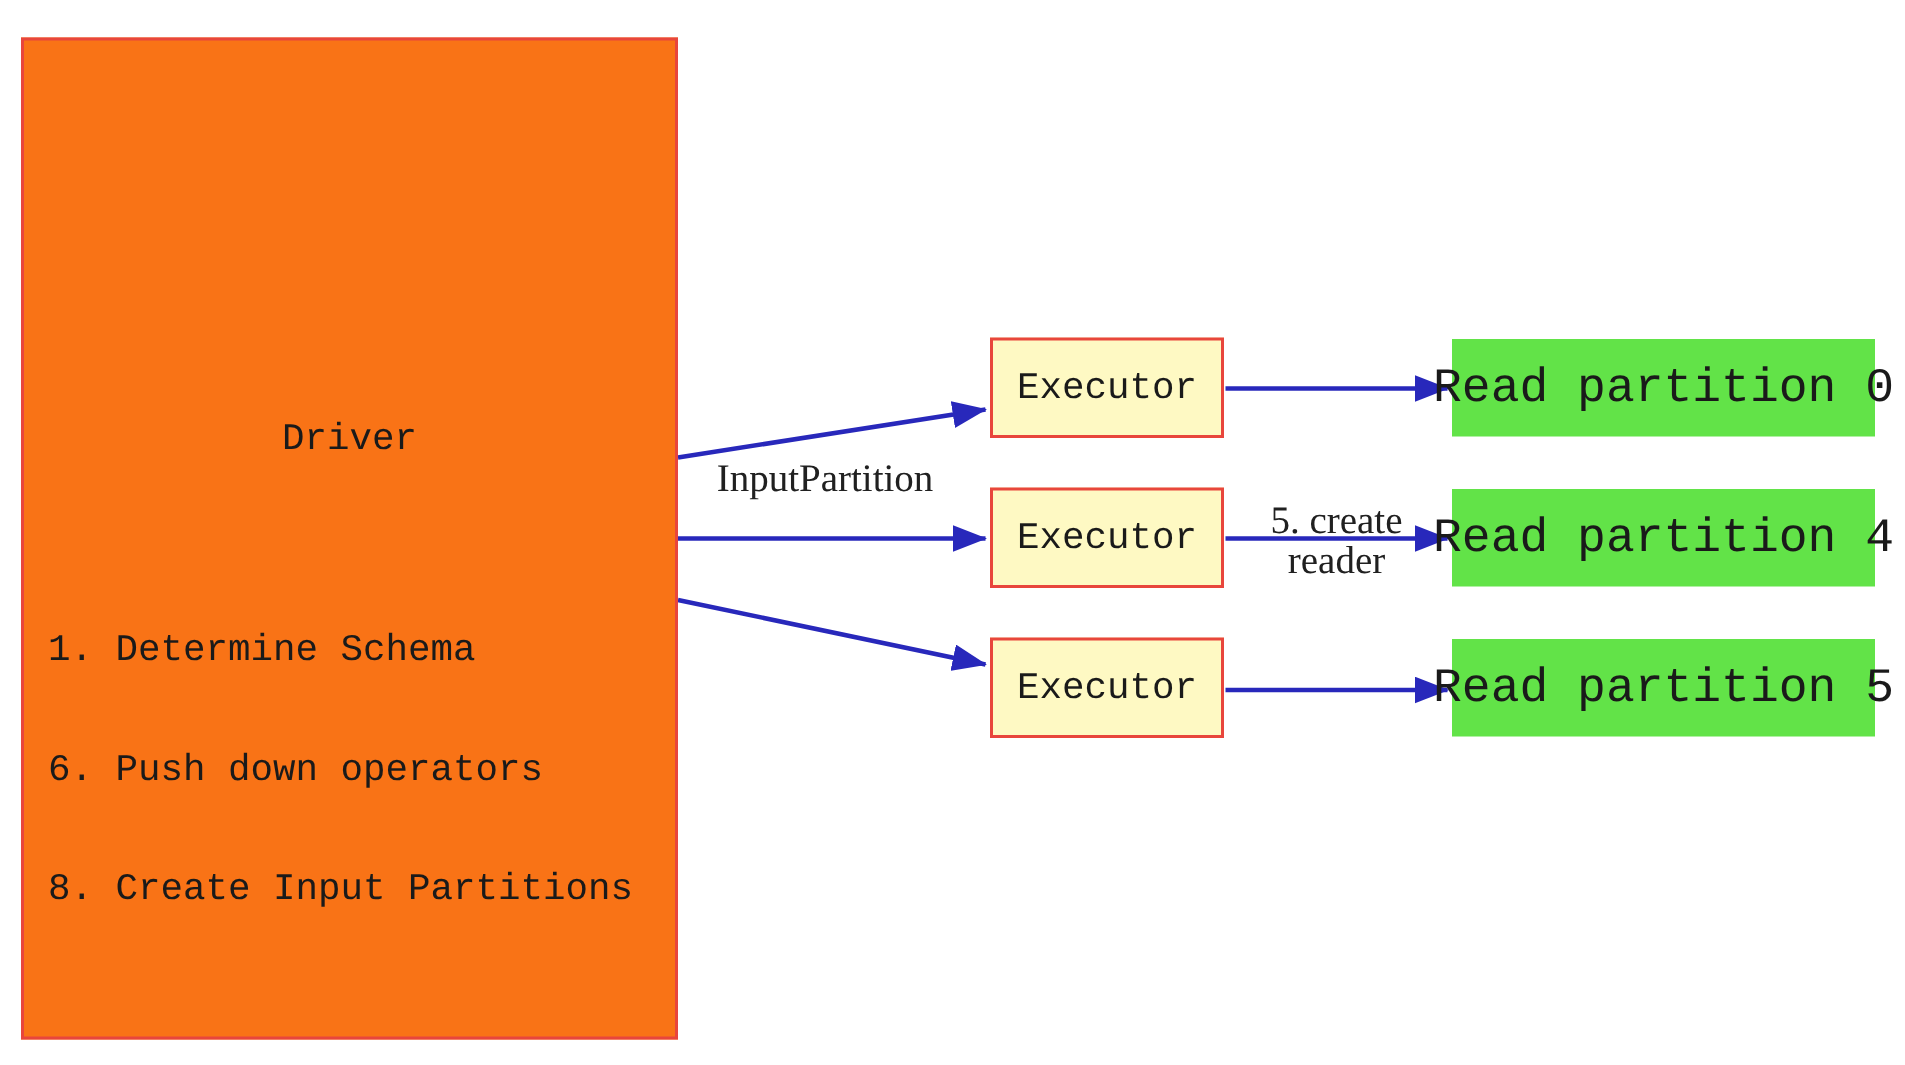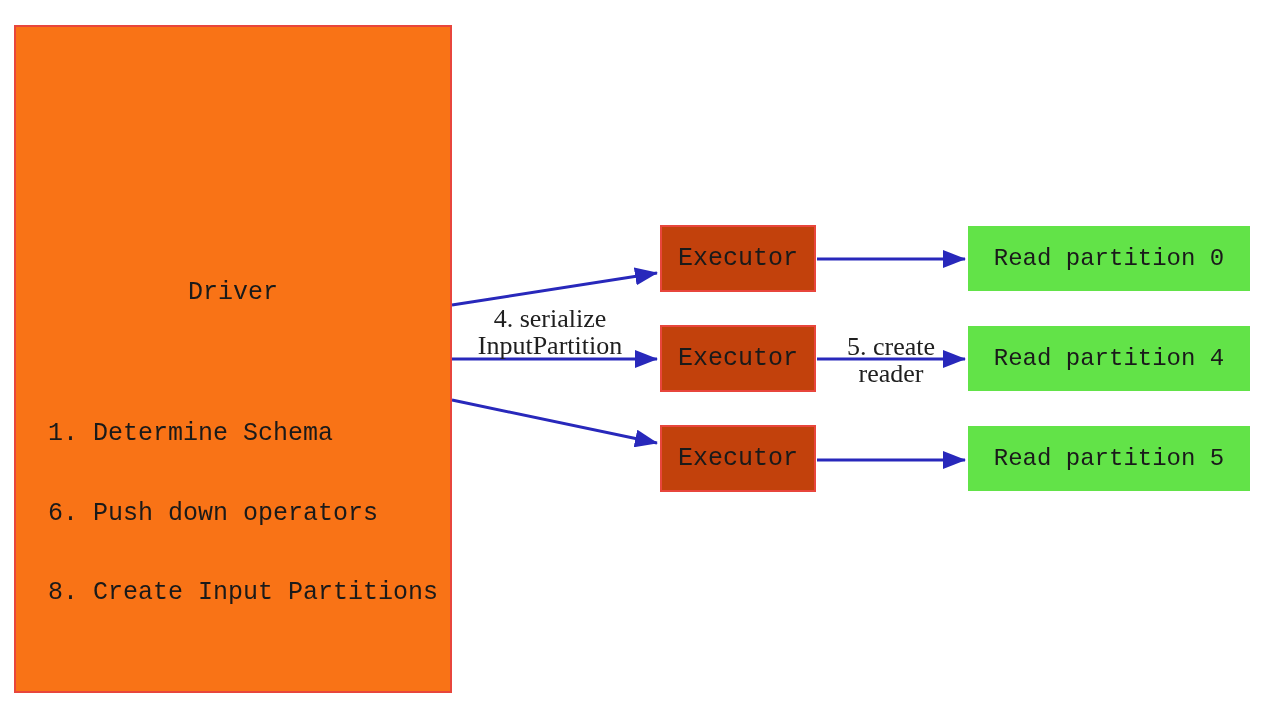--- a/index.html
+++ b/index.html
@@ -39,50 +39,50 @@
     position: absolute;
     left: 0; top: 253px;
     width: 100%;
     text-align: center;
     font-size: 25px;
     line-height: 26px;
     white-space: pre;
   }
   .driver-steps {
     position: absolute;
-    left: 32px; top: 341px;
+    left: 16px; top: 341px;
     font-size: 25px;
     line-height: 26.5px;
     white-space: pre;
   }
   .exec-box {
     position: absolute;
     left: 660px;
     width: 156px; height: 67px;
     border: 2px solid var(--box-border, #e8463c);
-    background: #c2410c;
+    background: #fef9c3;
     box-sizing: border-box;
     display: flex;
     align-items: center;
     justify-content: center;
     font-size: 25px;
     white-space: pre;
   }
   .exec-row-0 { top: 225px; }
   .exec-row-1 { top: 325px; }
   .exec-row-2 { top: 425px; }
   .part-box {
     position: absolute;
     left: 968px;
     width: 282px; height: 65px;
     background: var(--partition-fill, #62e348);
     display: flex;
     align-items: center;
     justify-content: center;
-    font-size: 24px;
+    font-size: 32px;
     white-space: pre;
   }
   .part-row-0 { top: 226px; }
   .part-row-1 { top: 326px; }
   .part-row-2 { top: 426px; }
   .edge-label {
     position: absolute;
     width: 200px;
     top: 305px;
     text-align: center;
@@ -136,21 +136,20 @@
     <span>Read partition 0</span>
   </div>
   <div class="part-box part-row-1">
     <span>Read partition 4</span>
   </div>
   <div class="part-box part-row-2">
     <span>Read partition 5</span>
   </div>
 
   <div class="edge-label edge-label-serialize">
-    <div>4. serialize</div>
     <div>InputPartition</div>
   </div>
 
   <div class="edge-label edge-label-reader">
     <div>5. create</div>
     <div>reader</div>
   </div>
 
 </div>
 

